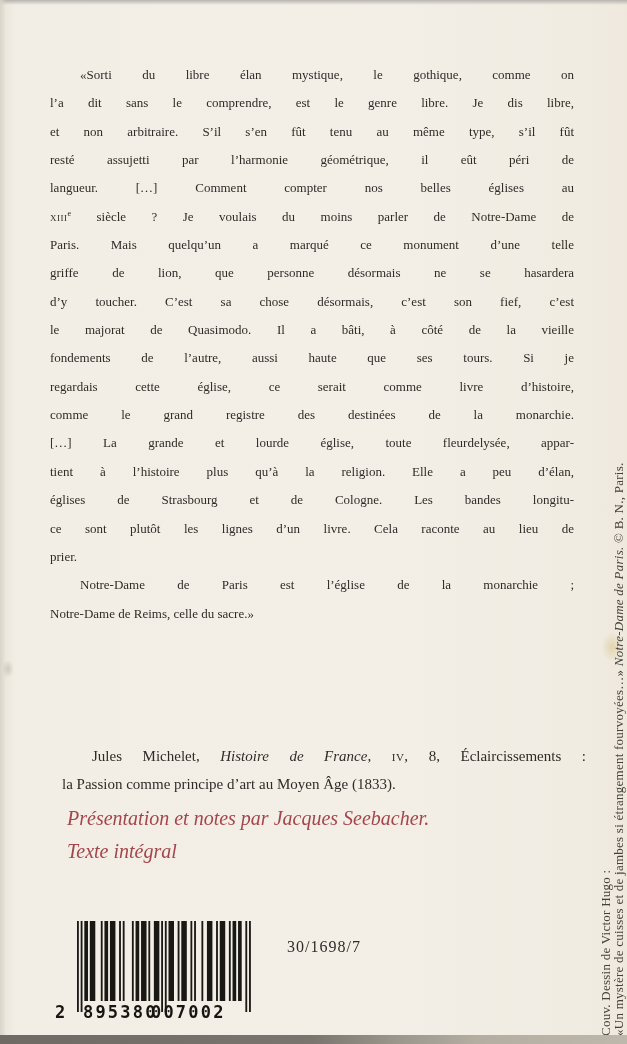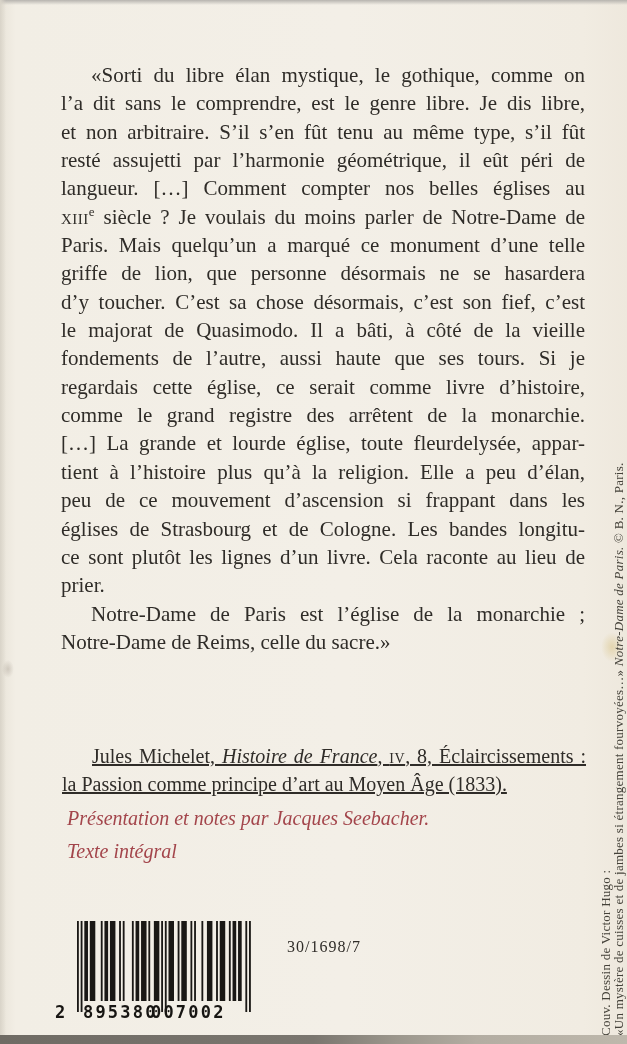--- a/index.html
+++ b/index.html
@@ -14,24 +14,24 @@
   .edge-bottom{position:absolute;left:0;bottom:0;width:627px;height:9px;
             background:linear-gradient(90deg,#6f6b64 0,#7a766f 50%,#9b968c 63%,#b3ada2 76%,#beb8ac 100%);}
   .edge-left{position:absolute;left:0;top:0;width:6px;height:1044px;
             background:linear-gradient(90deg,#d9d4c9,rgba(217,212,201,0));}
   .stain{position:absolute;left:601px;top:632px;width:22px;height:30px;border-radius:50%;
          background:radial-gradient(ellipse at center,rgba(216,193,128,.5),rgba(216,193,128,0) 70%);}
   .smudge{position:absolute;left:2px;top:660px;width:12px;height:18px;border-radius:50%;
          background:radial-gradient(ellipse at center,rgba(130,118,105,.28),rgba(130,118,105,0) 70%);}
 
   
-  #quote{position:absolute;left:61px;top:61px;width:524px;
-         font-size:21px;line-height:28.35px;}
+  #quote{position:absolute;left:50px;top:61px;width:524px;
+         font-size:13px;line-height:28.35px;}
   #attribution{position:absolute;left:62px;top:742px;width:524px;
-         font-size:20px;line-height:28.35px;text-decoration:underline;}
+         font-size:15px;line-height:28.35px;}
   .line{text-align:justify;text-align-last:justify;}
   .line.first{text-indent:30px;}
   .line.last{text-align-last:left;}
   .sc{font-variant:small-caps;letter-spacing:.5px;}
   .sup{font-size:.62em;vertical-align:super;line-height:0;}
   .it{font-style:italic;}
 
   
   #notes{position:absolute;left:67px;top:802px;width:470px;
          font-style:italic;font-size:20px;line-height:33px;}
@@ -68,24 +68,23 @@
         <div class="line">et non arbitraire. S’il s’en fût tenu au même type, s’il fût</div>
         <div class="line">resté assujetti par l’harmonie géométrique, il eût péri de</div>
         <div class="line">langueur. […] Comment compter nos belles églises au</div>
         <div class="line"><span class="sc">xiii</span><span class="sup">e</span><span> siècle ? Je voulais du moins parler de Notre-Dame de</span></div>
         <div class="line">Paris. Mais quelqu’un a marqué ce monument d’une telle</div>
         <div class="line">griffe de lion, que personne désormais ne se hasardera</div>
         <div class="line">d’y toucher. C’est sa chose désormais, c’est son fief, c’est</div>
         <div class="line">le majorat de Quasimodo. Il a bâti, à côté de la vieille</div>
         <div class="line">fondements de l’autre, aussi haute que ses tours. Si je</div>
         <div class="line">regardais cette église, ce serait comme livre d’histoire,</div>
-        <div class="line">comme le grand registre des arrêtent de la monarchie.</div>
+        <div class="line">comme le grand registre des destinées de la monarchie.</div>
         <div class="line">[…] La grande et lourde église, toute fleurdelysée, appar-</div>
         <div class="line">tient à l’histoire plus qu’à la religion. Elle a peu d’élan,</div>
-        <div class="line">peu de ce mouvement d’ascension si frappant dans les</div>
         <div class="line">églises de Strasbourg et de Cologne. Les bandes longitu-</div>
         <div class="line">ce sont plutôt les lignes d’un livre. Cela raconte au lieu de</div>
         <div class="line last">prier.</div>
       </div>
     <div>
         <div class="line first">Notre-Dame de Paris est l’église de la monarchie ;</div>
         <div class="line last">Notre-Dame de Reims, celle du sacre.»</div>
       </div>
   </div>
 

